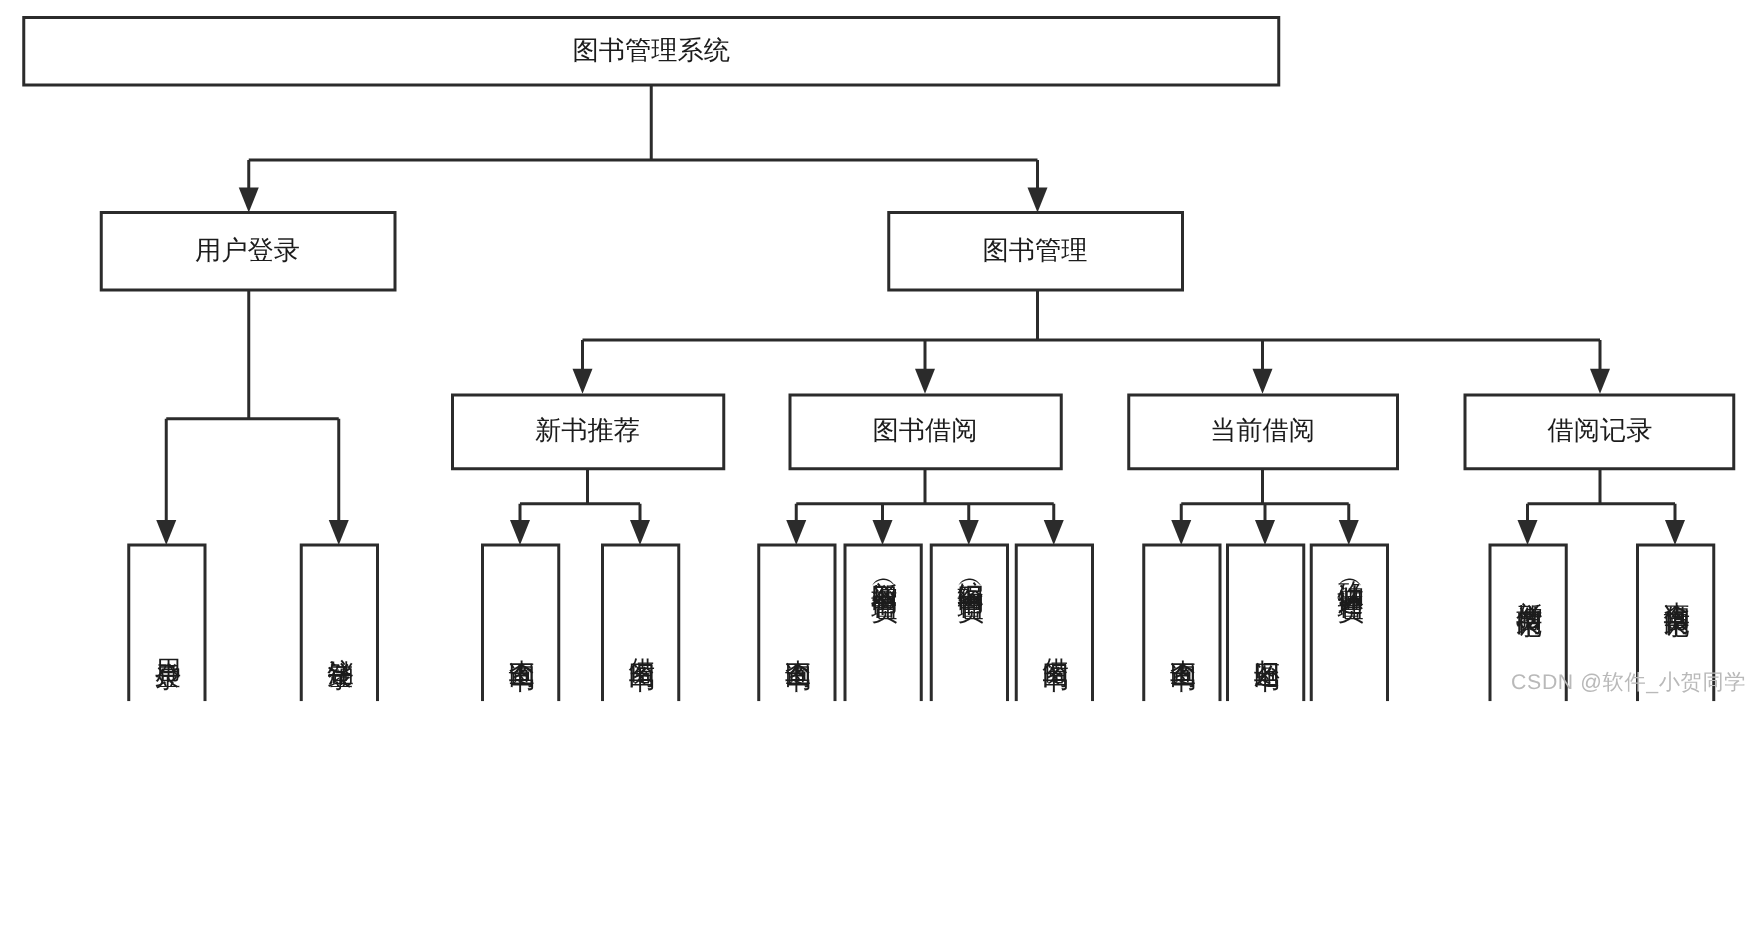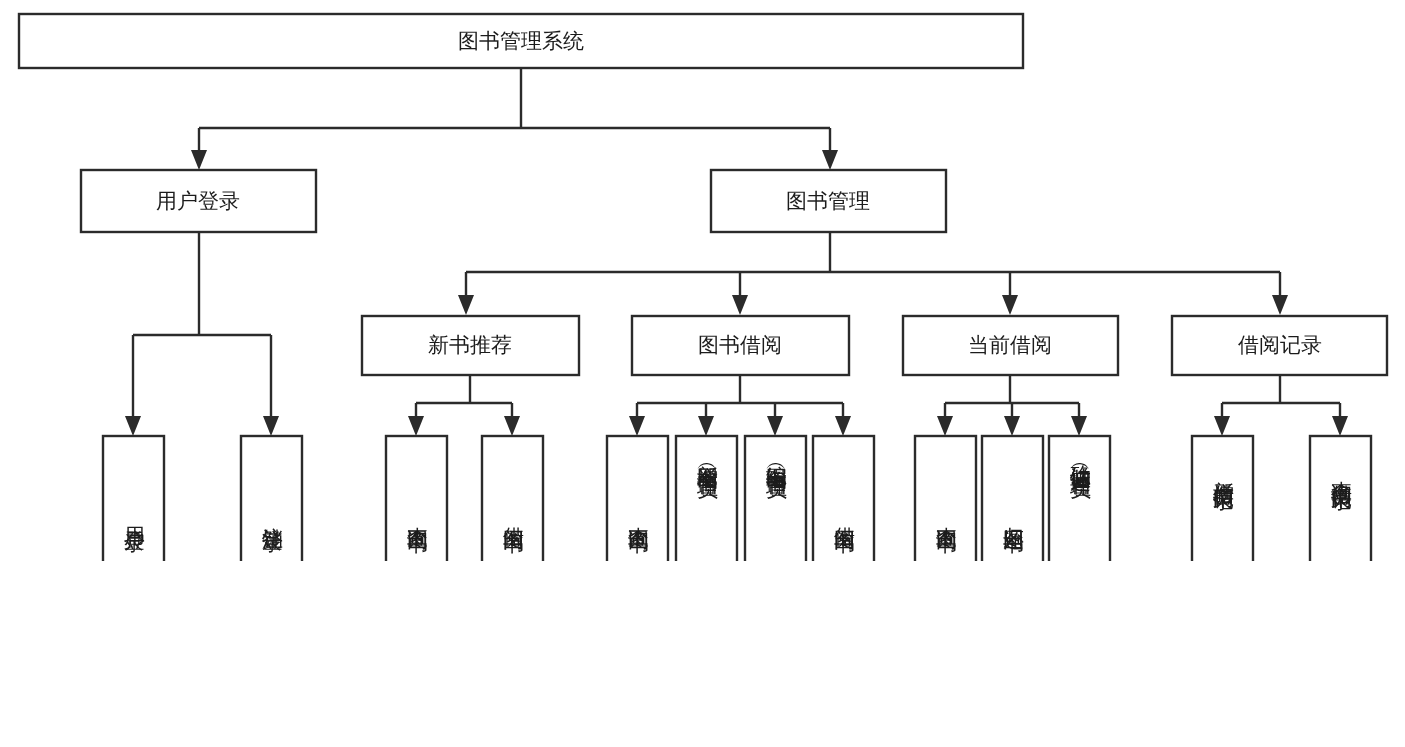--- a/index.html
+++ b/index.html
@@ -226,14 +226,15 @@
       <rect class="node-box" x="1192" y="436" width="61" height="297"></rect>
       <text class="leaf-label" x="1222" y="464">新增借阅记录</text>
     </g>
     <g>
       <rect class="node-box" x="1310" y="436" width="61" height="297"></rect>
       <text class="leaf-label" x="1340" y="464">查询借阅记录</text>
     </g>
 
   </svg>
 
+  <div class="watermark">CSDN @软件_小贺同学</div>
 
 </div>
 
 </body></html>

